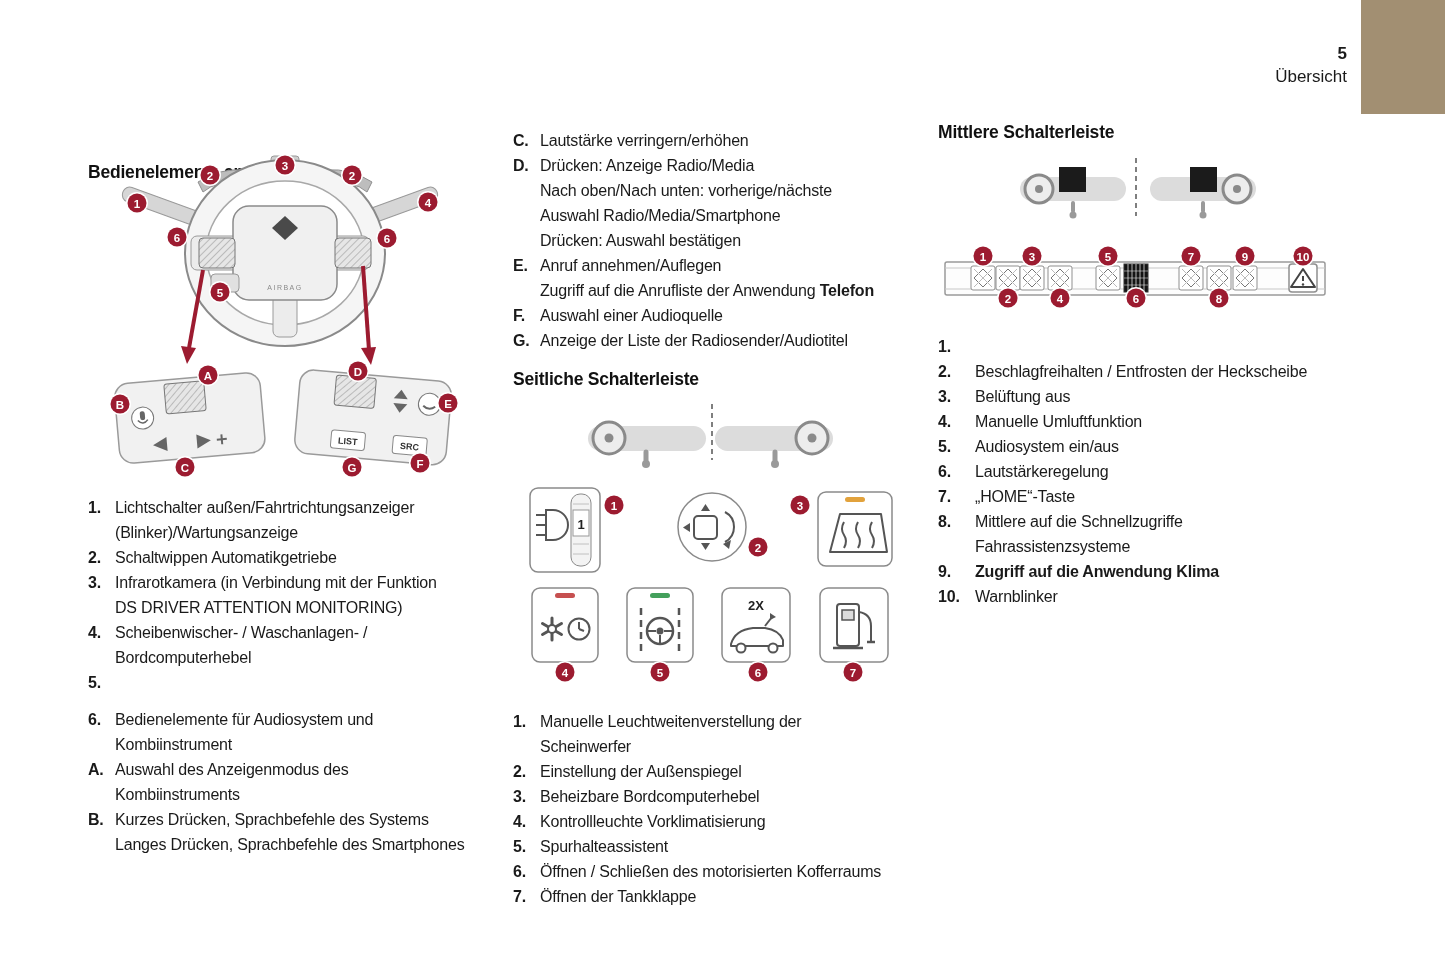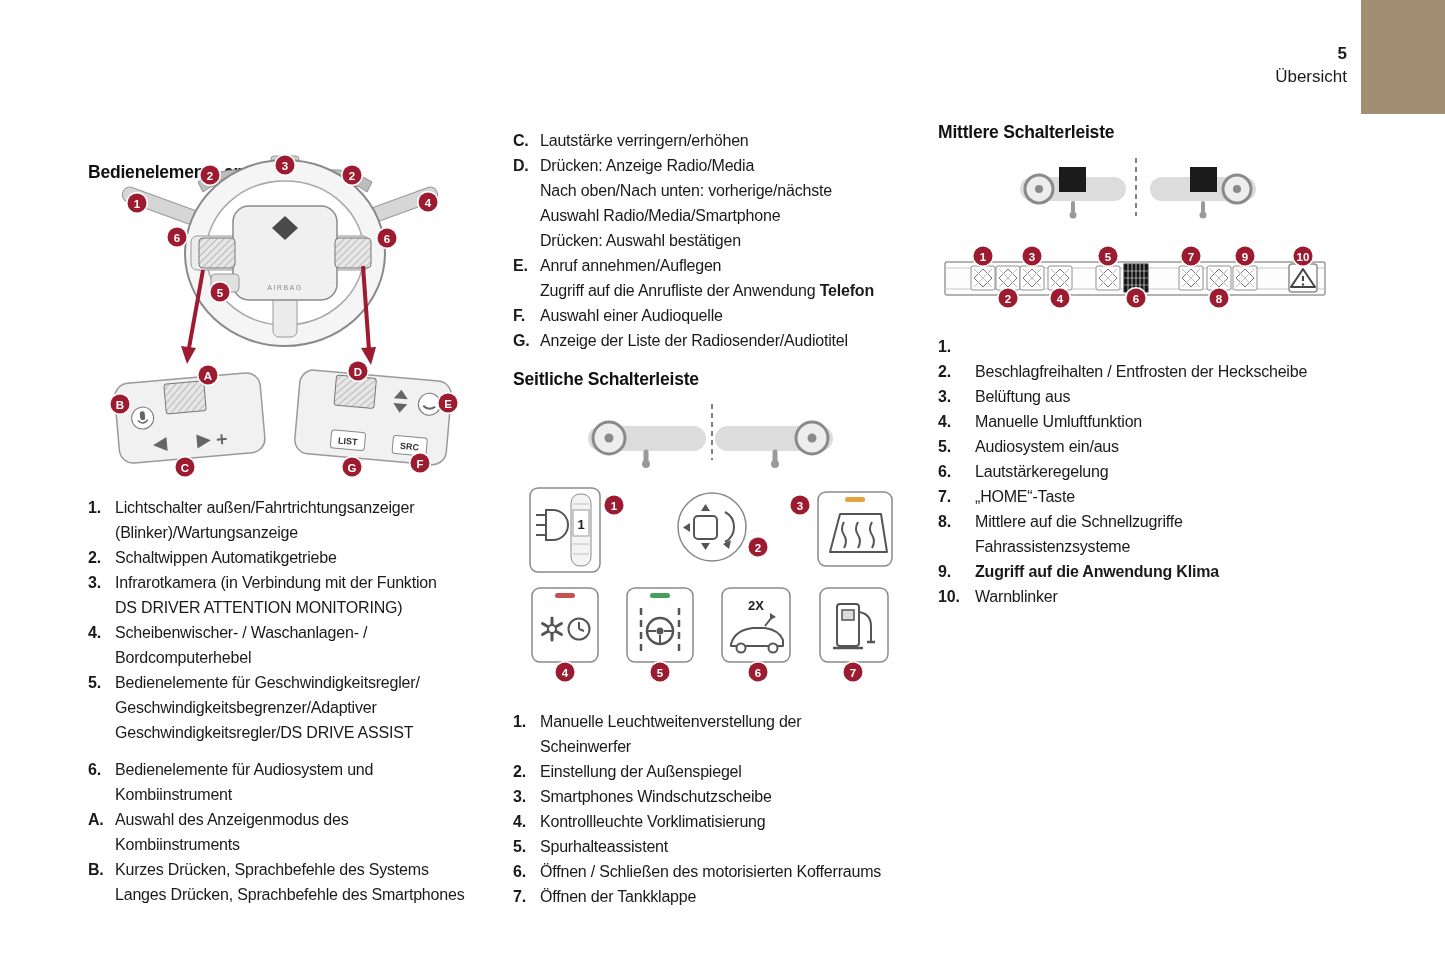--- a/index.html
+++ b/index.html
@@ -146,23 +146,20 @@
       <span class="li-text">Infrarotkamera (in Verbindung mit der Funktion
 DS DRIVER ATTENTION MONITORING)</span>
     </div>
   <div class="li">
       <span class="li-num">4.</span>
       <span class="li-text">Scheibenwischer- / Waschanlagen- /
 Bordcomputerhebel</span>
     </div>
   <div class="li">
       <span class="li-num">5.</span>
-      <span class="li-text">Bedienelemente für Geschwindigkeitsregler/
-Geschwindigkeitsbegrenzer/Adaptiver
-Geschwindigkeitsregler/DS DRIVE ASSIST</span>
     </div>
   <div class="li gap-top">
       <span class="li-num">6.</span>
       <span class="li-text">Bedienelemente für Audiosystem und
 Kombiinstrument</span>
     </div>
   <div class="li">
       <span class="li-num">A.</span>
       <span class="li-text">Auswahl des Anzeigenmodus des
 Kombiinstruments</span>
@@ -315,21 +312,21 @@
       <span class="li-num">1.</span>
       <span class="li-text">Manuelle Leuchtweitenverstellung der
 Scheinwerfer</span>
     </div>
   <div class="li">
       <span class="li-num">2.</span>
       <span class="li-text">Einstellung der Außenspiegel</span>
     </div>
   <div class="li">
       <span class="li-num">3.</span>
-      <span class="li-text">Smartphones Windschutzscheibe</span>
+      <span class="li-text">Beheizbare Bordcomputerhebel</span>
     </div>
   <div class="li">
       <span class="li-num">4.</span>
       <span class="li-text">Kontrollleuchte Vorklimatisierung</span>
     </div>
   <div class="li">
       <span class="li-num">5.</span>
       <span class="li-text">Spurhalteassistent</span>
     </div>
   <div class="li">

